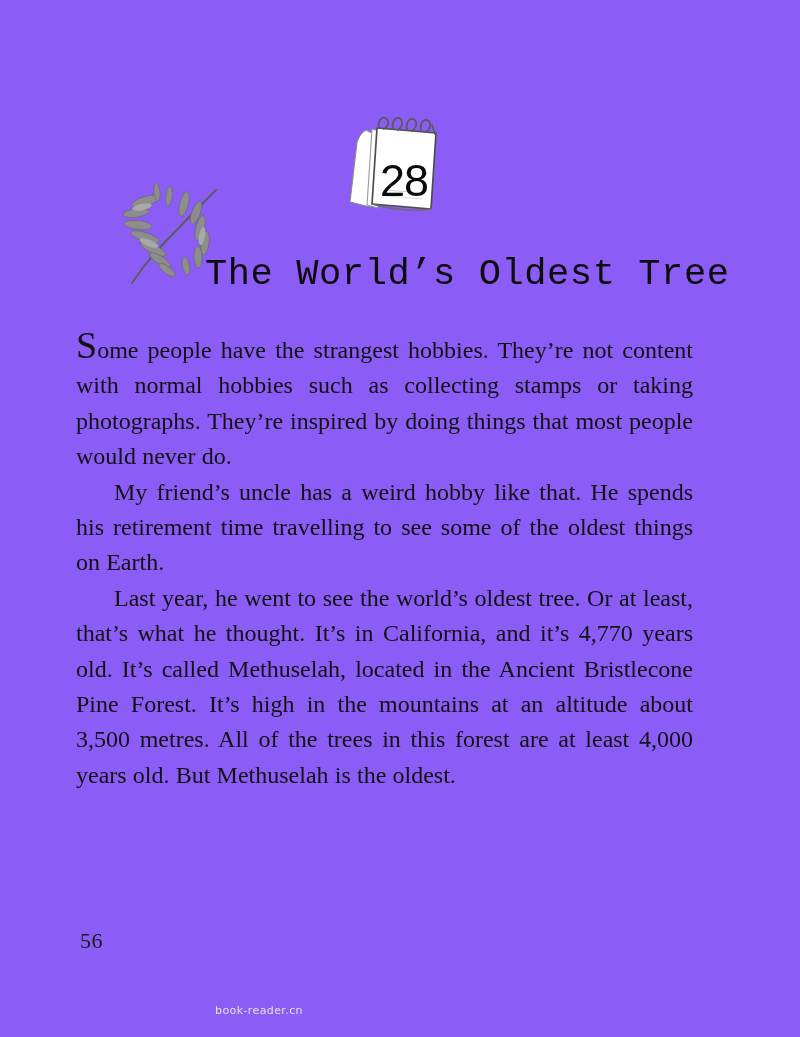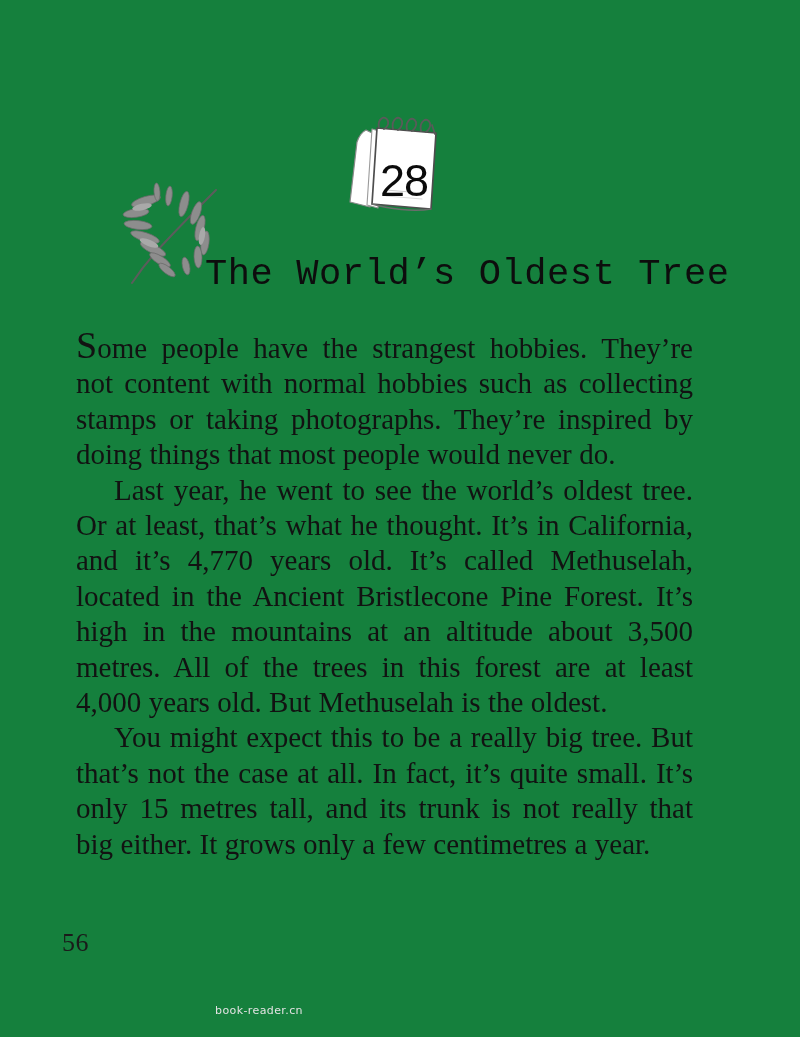--- a/index.html
+++ b/index.html
@@ -13,21 +13,21 @@
     position: relative;
     overflow: hidden;
     font-family: "Liberation Serif", "DejaVu Serif", serif;
     color: #141414;
     -webkit-font-smoothing: antialiased;
   }
 
   .page {
     position: absolute;
     inset: 0;
-    background: #15803d;
+    background: #8b5cf6;
   }
 
   
   .header-art {
     position: absolute;
     left: 0;
     top: 0;
     width: 800px;
     height: 300px;
     pointer-events: none;
@@ -82,21 +82,21 @@
     white-space: nowrap;
     line-height: 1.15;
   }
 
   
   .body-text {
     position: absolute;
     left: 76px;
     top: 330px;
     width: 617px;
-    font-size: 29px;
+    font-size: 24px;
     line-height: 35.4px;
     text-align: justify;
     text-justify: inter-word;
     color: #121212;
     word-spacing: 0.2px;
   }
   .body-text p {
     margin: 0 0 0 0;
     text-indent: 38px;
   }
@@ -105,23 +105,23 @@
   }
   .body-text p.first::first-letter {
     font-size: 38px;
     line-height: 0.82;
     vertical-align: baseline;
   }
 
   
   .page-number {
     position: absolute;
-    left: 62px;
+    left: 80px;
     top: 928px;
-    font-size: 26px;
+    font-size: 22px;
     color: #1a1a1a;
     letter-spacing: 0.5px;
   }
 
   
   .watermark {
     position: absolute;
     left: 178px;
     top: 1004px;
     font-family: "DejaVu Sans", "Liberation Sans", sans-serif;
@@ -193,21 +193,21 @@
       </g>
     </svg>
 
     <div class="chapter-number">28</div>
   </div>
 
   <h1 class="chapter-title">The World’s Oldest Tree</h1>
 
   <div class="body-text">
     <p class="first">Some people have the strangest hobbies. They’re not content with normal hobbies such as collecting stamps or taking photographs. They’re inspired by doing things that most people would never do.</p>
+    <p>My friend’s uncle has a weird hobby like that. He spends his retirement time travelling to see some of the oldest things on Earth.</p>
     <p>Last year, he went to see the world’s oldest tree. Or at least, that’s what he thought. It’s in California, and it’s 4,770 years old. It’s called Methuselah, located in the Ancient Bristlecone Pine Forest. It’s high in the mountains at an altitude about 3,500 metres. All of the trees in this forest are at least 4,000 years old. But Methuselah is the oldest.</p>
-    <p>You might expect this to be a really big tree. But that’s not the case at all. In fact, it’s quite small. It’s only 15 metres tall, and its trunk is not really that big either. It grows only a few centimetres a year.</p>
   </div>
 
   <div class="page-number">56</div>
 
   <div class="watermark">book-reader.cn</div>
 
 </div>
 
 </body></html>

